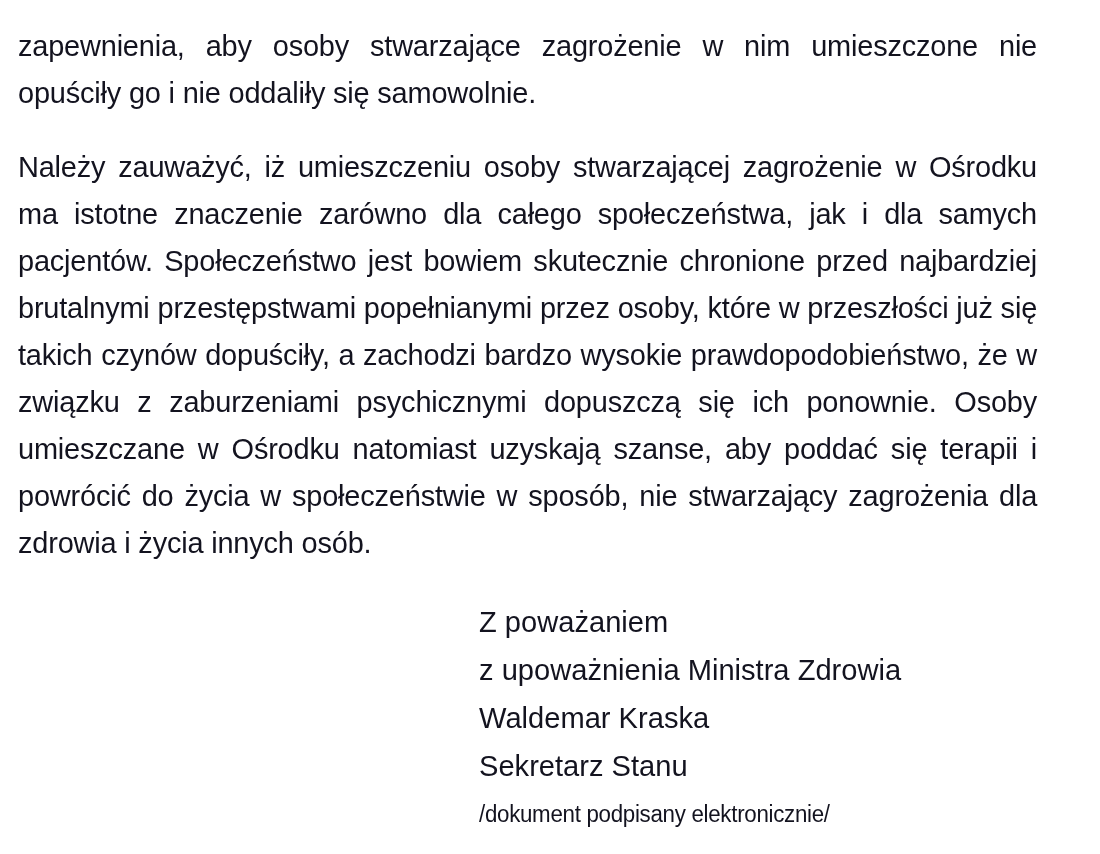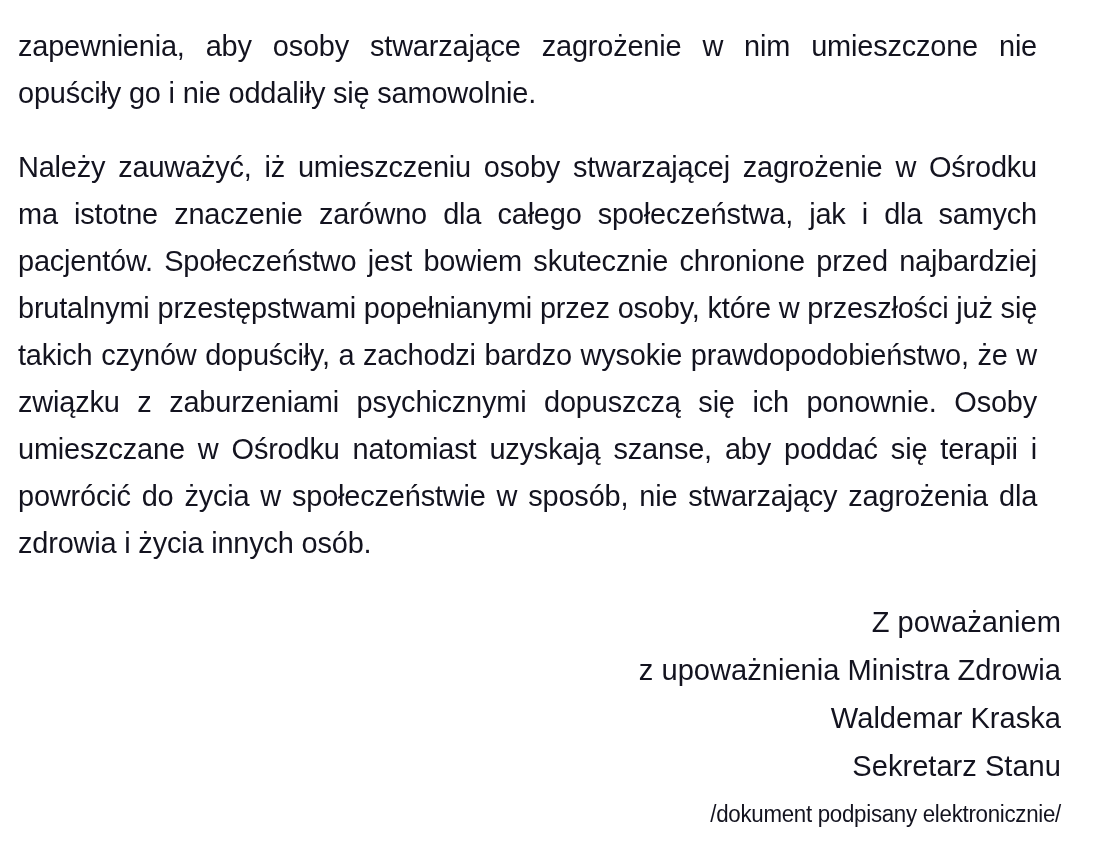--- a/index.html
+++ b/index.html
@@ -68,21 +68,21 @@
 
   #para-2 {
     margin-top: 27px;
   }
 
   .sign-block {
     position: absolute;
     left: 470px;
     top: 598px;
     width: 600px;
-    text-align: right;
+    text-align: left;
   }
 
   .sign-line {
     font-size: 30px;
     line-height: 48px;
     color: #13131f;
     white-space: nowrap;
     transform: scaleX(0.97);
   }
 

